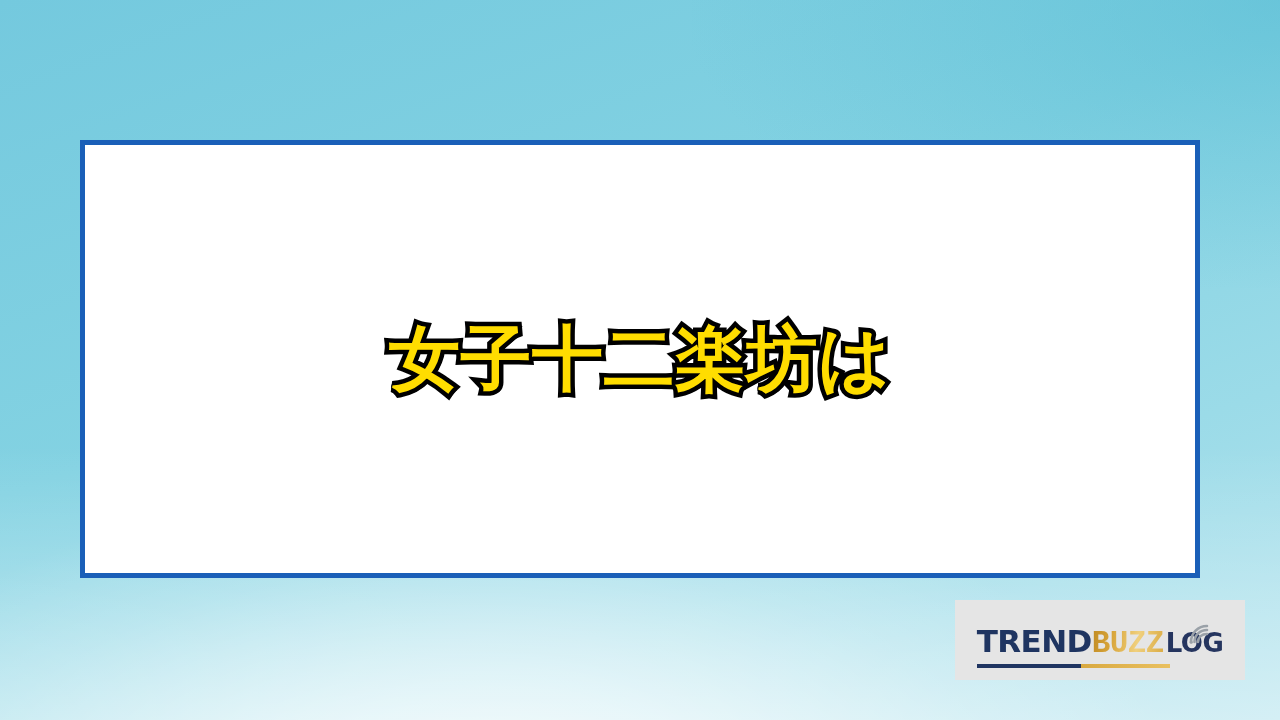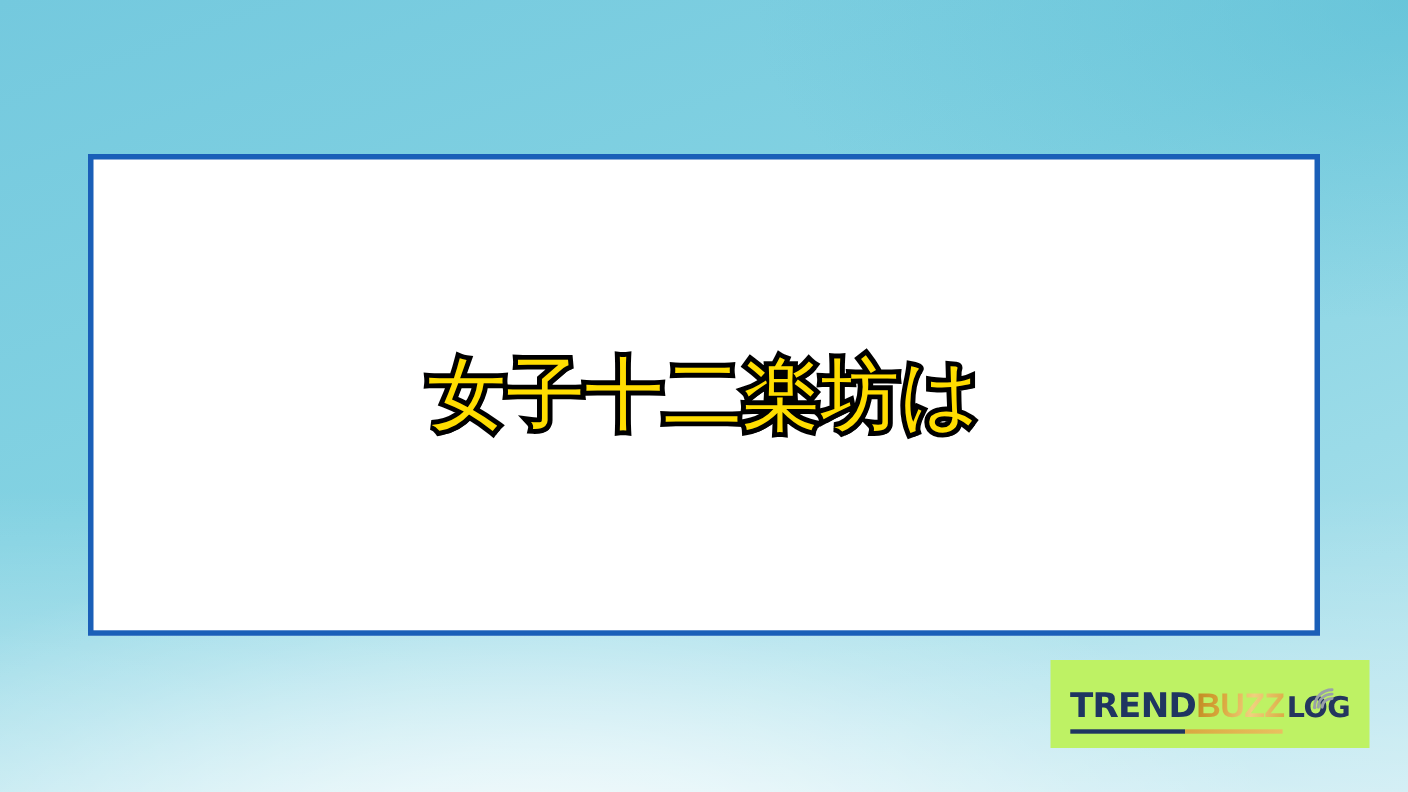--- a/index.html
+++ b/index.html
@@ -72,21 +72,21 @@
 
   .title-block {
     width: 100%;
     text-align: center;
     line-height: 1.18;
   }
 
   .title-line {
     display: block;
     font-family: "DejaVu Sans", "Liberation Sans", sans-serif;
-    font-weight: 400;
+    font-weight: 700;
     font-size: 71px;
     letter-spacing: 0.5px;
     color: #ffdd00;
     -webkit-text-stroke: 9px #000000;
     paint-order: stroke fill;
     text-shadow:
       3px 3px 0 #000,
       -1px -1px 0 #000,
       1px -1px 0 #000,
       -1px 1px 0 #000;
@@ -95,21 +95,21 @@
     padding: 1px 0;
   }
 
   
   .logo-card {
     position: absolute;
     left: 955px;
     top: 600px;
     width: 290px;
     height: 80px;
-    background: #bef264;
+    background: #e5e5e5;
     display: flex;
     align-items: center;
     justify-content: center;
   }
   .logo-inner {
     position: relative;
     display: flex;
     align-items: flex-end;
     padding-top: 4px;
   }
@@ -119,21 +119,21 @@
     align-items: baseline;
   }
   .logo-trend {
     font-family: "DejaVu Sans", "Liberation Sans", sans-serif;
     font-weight: 700;
     font-size: 31px;
     letter-spacing: -0.6px;
     color: #1f3561;
   }
   .logo-buzz {
-    font-family: Liberation Sans, sans-serif;
+    font-family: Liberation Mono, monospace;
     font-weight: 700;
     font-size: 31px;
     letter-spacing: -0.6px;
     background: linear-gradient(100deg, #c08a22 0%, #d8a53a 28%, #f0d07e 62%, #d9a940 100%);
     -webkit-background-clip: text;
     background-clip: text;
     color: transparent;
   }
   .logo-log {
     font-family: "DejaVu Sans", "Liberation Sans", sans-serif;

